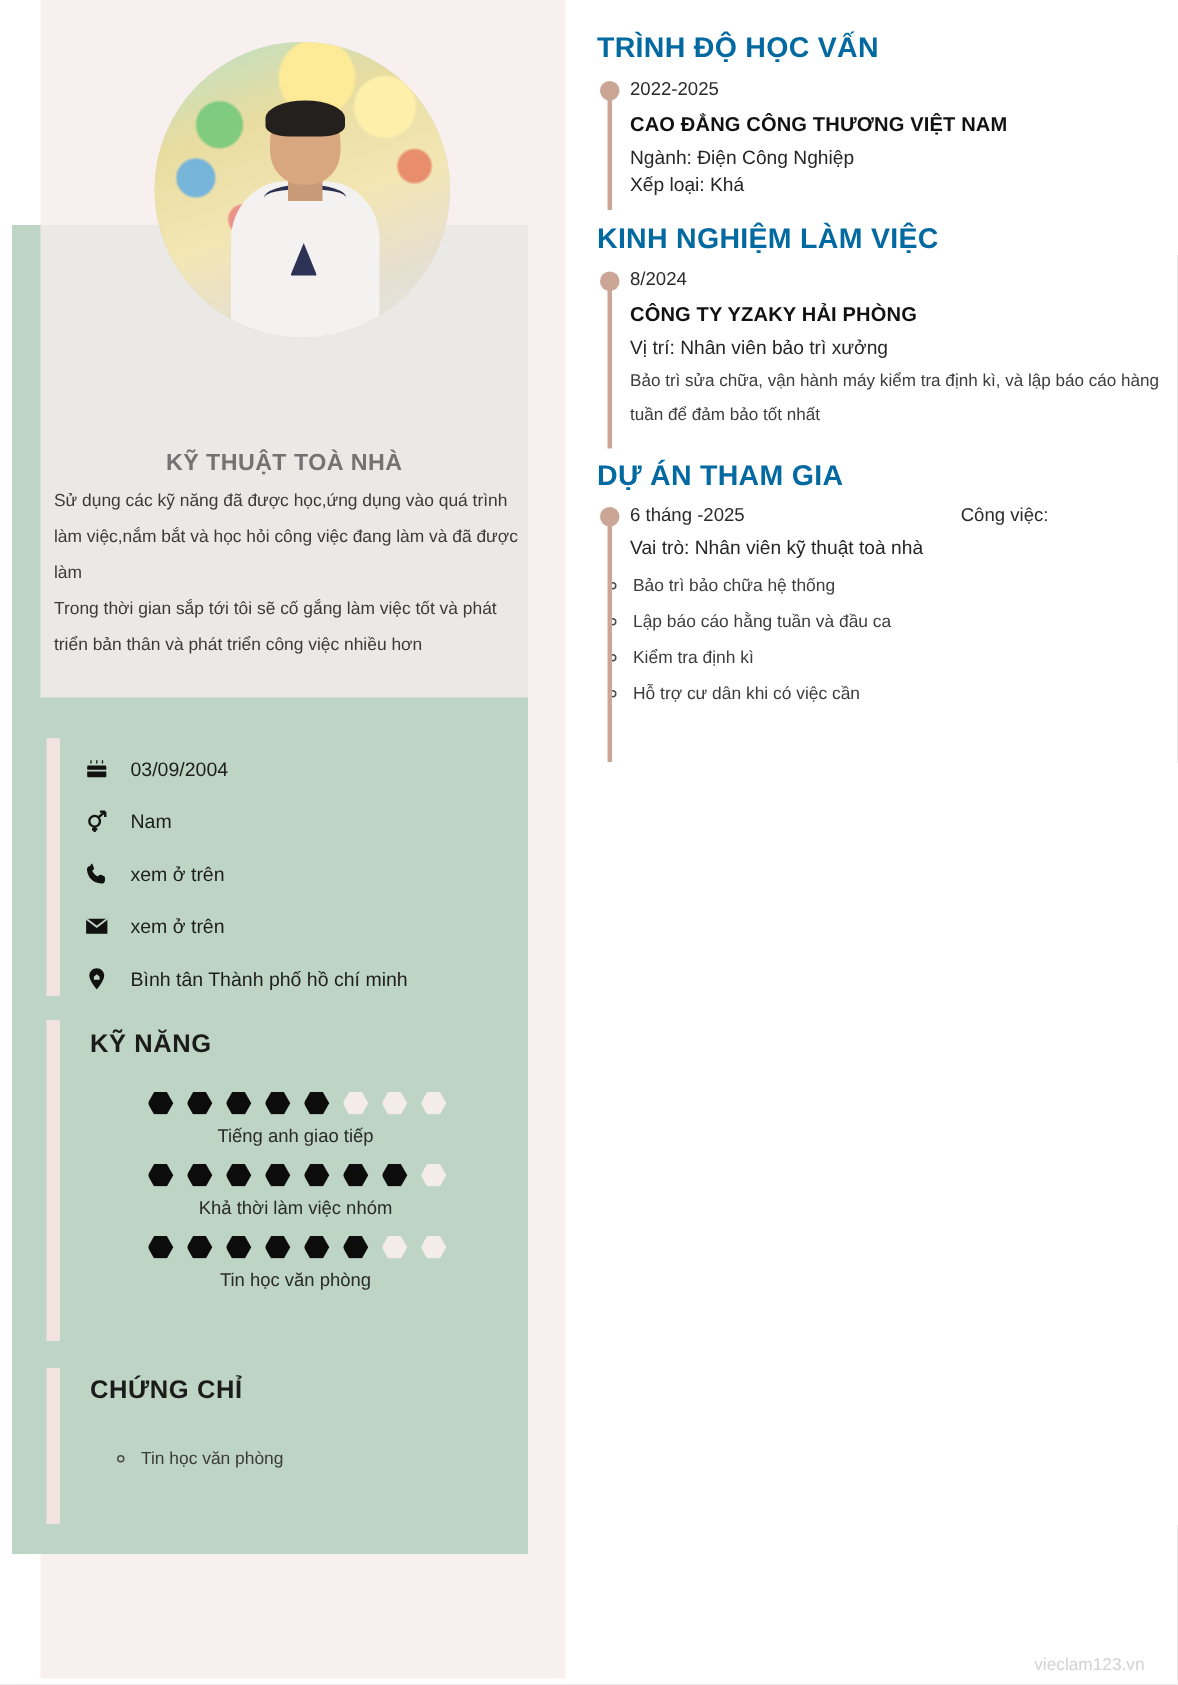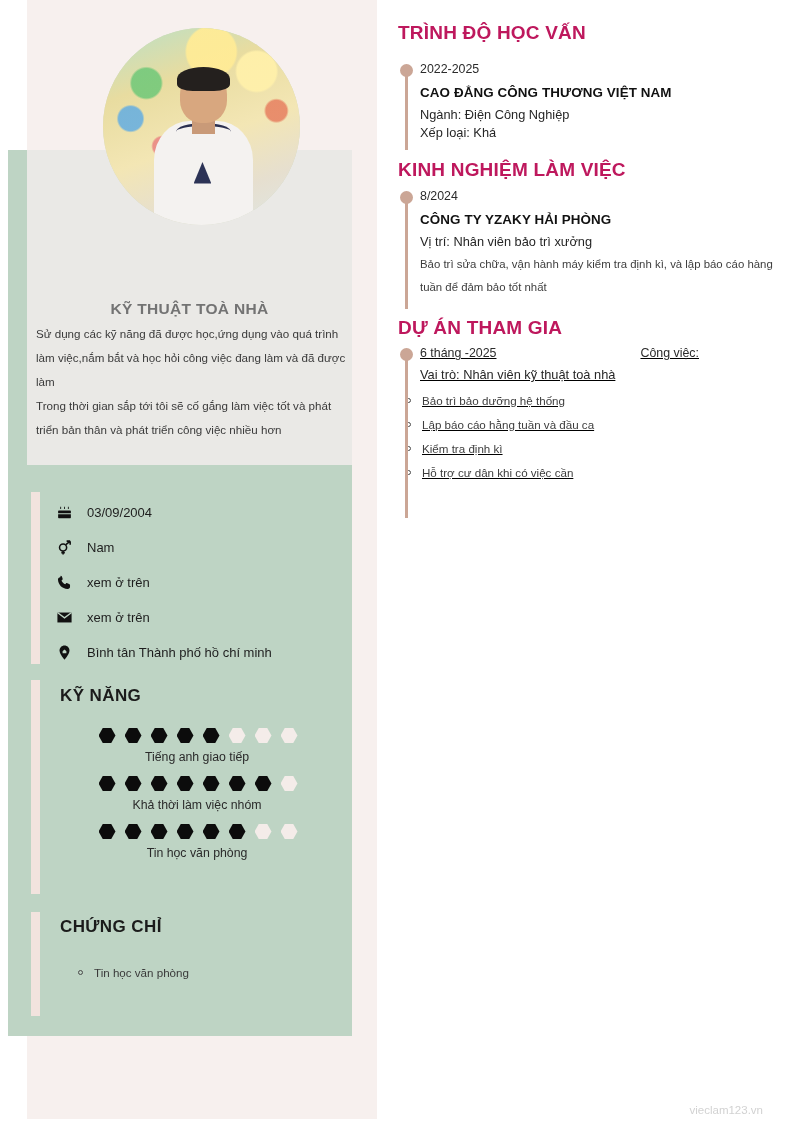--- a/index.html
+++ b/index.html
@@ -140,21 +140,21 @@
     color: #3a3a3a; height: 24px;
   }
   .cert-item .ring {
     width: 5px; height: 5px; border: 1.5px solid #4a4a4a;
     border-radius: 50%; margin-right: 11px; flex: 0 0 5px;
   }
 
   
   .right { position: absolute; left: 398px; top: 0; width: 387px; }
   .r-heading {
-    font-size: 19px; font-weight: bold; color: #be185d;
+    font-size: 19px; font-weight: bold; color: #0369a1;
     letter-spacing: .2px; line-height: 1.2;
   }
   .tl-block { position: relative; padding-left: 22px; }
   .tl-line {
     position: absolute; left: 7px; top: 8px; bottom: 0;
     width: 3px; background: #cba696;
   }
   .tl-dot {
     position: absolute; left: 2px; top: 3px;
     width: 13px; height: 13px; border-radius: 50%; background: #cba696;
@@ -317,52 +317,52 @@
   <div class="cert-list">
     <div class="cert-item">
       <span class="ring"></span>
       <span>Tin học văn phòng</span>
     </div>
   </div>
 
   <div class="right">
 
     <div class="r-heading" style="margin-top:22px;">TRÌNH ĐỘ HỌC VẤN</div>
-    <div class="tl-block" style="margin-top:16px; padding-bottom:10px;">
+    <div class="tl-block" style="margin-top:6px; padding-bottom:10px;">
       <span class="tl-line"></span>
       <span class="tl-dot"></span>
       <div class="tl-date">2022-2025</div>
       <div class="tl-org">CAO ĐẲNG CÔNG THƯƠNG VIỆT NAM</div>
       <div class="tl-line2">Ngành: Điện Công Nghiệp</div>
       <div class="tl-line2" style="margin-top:3px;">Xếp loại: Khá</div>
     </div>
 
     <div class="r-heading" style="margin-top:9px;">KINH NGHIỆM LÀM VIỆC</div>
     <div class="tl-block" style="margin-top:6px; padding-bottom:10px;">
       <span class="tl-line"></span>
       <span class="tl-dot"></span>
       <div class="tl-date">8/2024</div>
       <div class="tl-org">CÔNG TY YZAKY HẢI PHÒNG</div>
       <div class="tl-line2">Vị trí: Nhân viên bảo trì xưởng</div>
       <div class="tl-desc">Bảo trì sửa chữa, vận hành máy kiểm tra định kì, và lập báo cáo hàng tuần để đảm bảo tốt nhất</div>
     </div>
 
     <div class="r-heading" style="margin-top:8px;">DỰ ÁN THAM GIA</div>
-    <div class="tl-block" style="margin-top:6px; padding-bottom:34px;text-decoration:underline;">
+    <div class="tl-block" style="margin-top:6px; padding-bottom:34px;">
       <span class="tl-line"></span>
       <span class="tl-dot"></span>
       <div class="tl-row-head">
         <span class="tl-date">6 tháng -2025</span>
         <span class="tl-side-label">Công việc:</span>
       </div>
       <div class="tl-line2">Vai trò: Nhân viên kỹ thuật toà nhà</div>
       <div class="bullets">
         <div class="bi">
           <span class="ring"></span>
-          <span>Bảo trì bảo dưỡng hệ thống</span>
+          <span>Bảo trì bảo chữa hệ thống</span>
         </div>
         <div class="bi">
           <span class="ring"></span>
           <span>Lập báo cáo hằng tuần và đầu ca</span>
         </div>
         <div class="bi">
           <span class="ring"></span>
           <span>Kiểm tra định kì</span>
         </div>
         <div class="bi">

